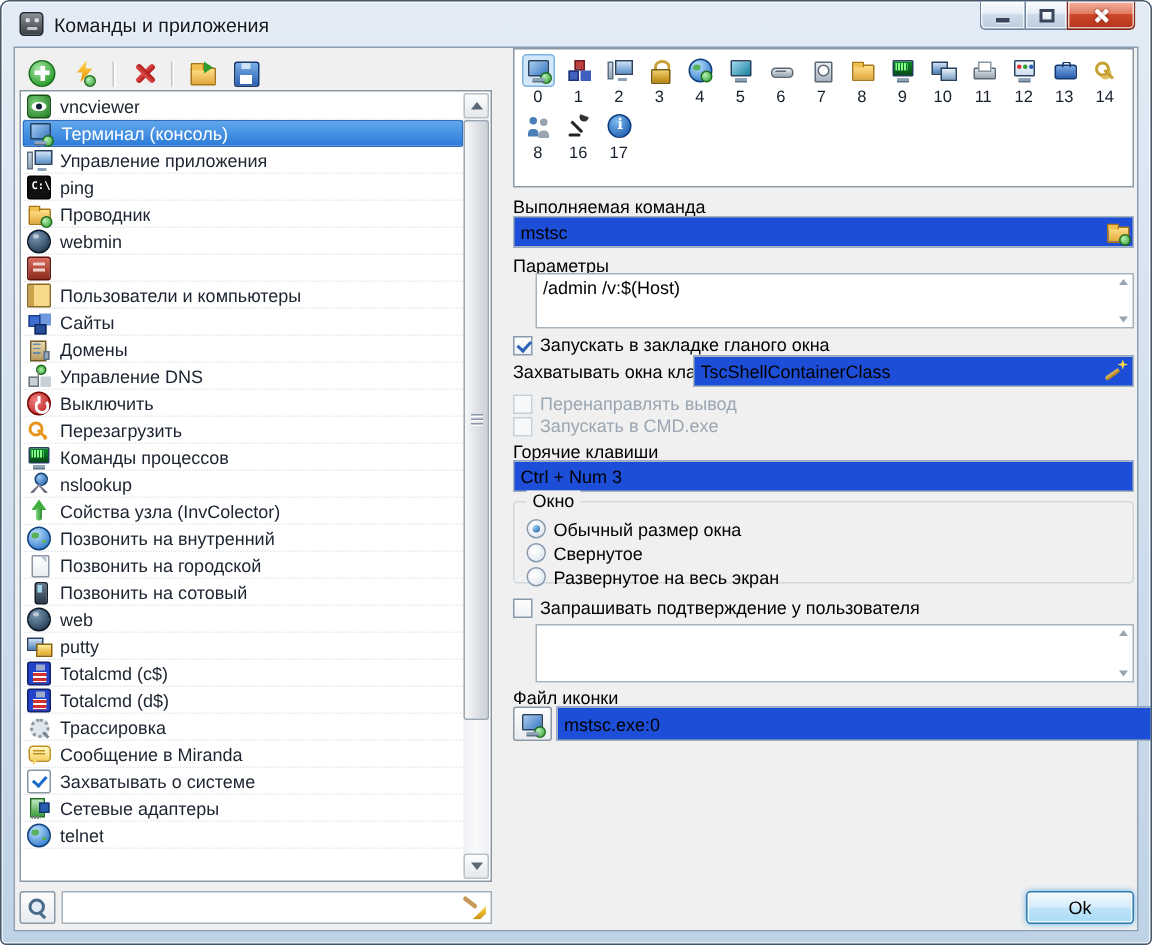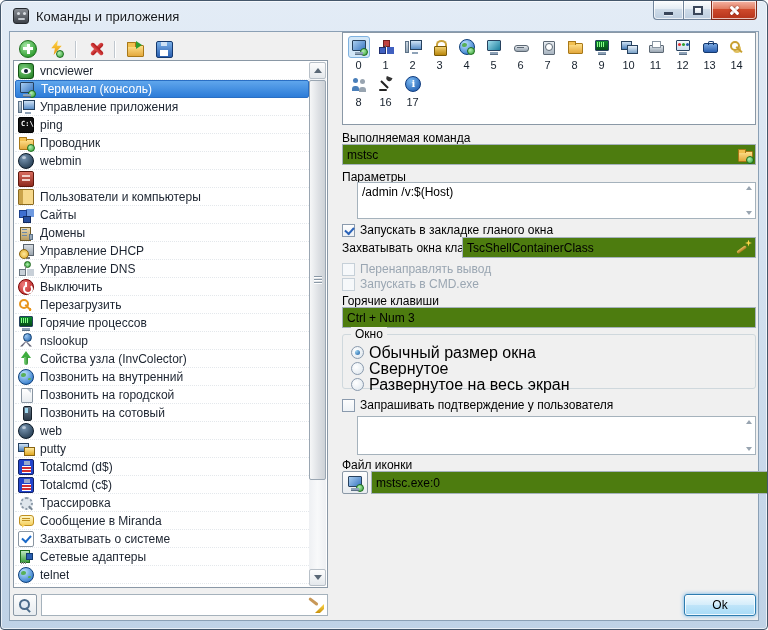--- a/index.html
+++ b/index.html
@@ -50,37 +50,37 @@
     background:linear-gradient(90deg,#f6f7f8,#dcdfe3 60%,#cdd2d7);}
   .sb-thumb::after{content:"";position:absolute;left:4px;top:50%;margin-top:-4px;width:8px;height:1px;background:#8a98a6;box-shadow:0 3px 0 #8a98a6,0 6px 0 #8a98a6, 0 1px 0 #fff,0 4px 0 #fff,0 7px 0 #fff;}
   
   .searchrow{position:absolute;left:1px;top:560px;width:315px;height:22px;display:flex;gap:4px;}
   .sbtn{width:24px;height:22px;border:1px solid #8a98a6;border-radius:2px;background:linear-gradient(#fdfdfd,#e8ecf0);display:flex;align-items:center;justify-content:center;padding:0;cursor:pointer;}
   .searchbox{position:relative;flex:1;}
   .searchinput{width:100%;height:22px;border:1px solid #a5b2bc;background:#fff;padding:2px 24px 2px 4px;font:12px "Liberation Sans",sans-serif;}
   .searchbox .fi-broom{position:absolute;right:3px;top:3px;}
   
   .lbl{position:absolute;left:0;font-size:12px;color:#000;white-space:nowrap;}
-  .inp{border:1px solid #a5b2bc;background:#4d7c0f;padding:2px 4px;font:12px "Liberation Sans",sans-serif;color:#000;width:100%;height:100%;}
+  .inp{border:1px solid #a5b2bc;background:#1d4ed8;padding:2px 4px;font:12px "Liberation Sans",sans-serif;color:#000;width:100%;height:100%;}
   .inpwrap{position:absolute;left:0;width:414px;}
   .inpwrap .ic.right-ico{position:absolute;right:3px;top:50%;margin-top:-8px;}
   .inpwrap input{padding-right:22px;}
   .tawrap{position:absolute;left:0;width:414px;padding-left:15px;}
   .ta{width:100%;height:100%;border:1px solid #a5b2bc;background:#fff;resize:none;padding:2px 16px 2px 4px;font:12px "Liberation Sans",sans-serif;}
   .sarr{position:absolute;right:4px;width:0;height:0;border-left:3px solid transparent;border-right:3px solid transparent;}
   .sarr.up{top:4px;border-bottom:4px solid #98a4b0;}
   .sarr.dn{bottom:4px;border-top:4px solid #98a4b0;}
   .cbrow{position:absolute;left:0;display:flex;align-items:center;gap:5px;font-size:12px;color:#000;cursor:default;}
   .cb{position:relative;width:13px;height:13px;border:1px solid #8a9aad;background:linear-gradient(#fdfdfd,#eef2f6);flex:0 0 13px;}
   .cb.checked::after{content:"";position:absolute;left:2px;top:2px;width:7px;height:4px;border-left:2px solid #2a62b8;border-bottom:2px solid #2a62b8;transform:rotate(-48deg);}
   .cb.disabled{border-color:#c6d0d8;background:#f6f8fa;}
   .cblbl.disabled{color:#9aa6b2;}
   .grp{position:absolute;left:0;width:414px;border:1px solid #cfd8dd;border-radius:3px;padding:10px 0 0 8px;}
   .grp-label{position:absolute;top:-8px;left:8px;background:#f0f0f0;padding:0 4px;font-size:12px;}
-  .radiorow{display:flex;align-items:center;gap:5px;font-size:16px;height:15px;margin-bottom:1px;cursor:default;}
+  .radiorow{display:flex;align-items:center;gap:5px;font-size:12px;height:15px;margin-bottom:1px;cursor:default;}
   .radio{position:relative;width:13px;height:13px;border:1px solid #8a9aad;border-radius:50%;background:radial-gradient(circle at 4px 4px,#fff,#dbe4ec);flex:0 0 13px;}
   .radio.selected::after{content:"";position:absolute;left:3px;top:3px;width:5px;height:5px;border-radius:50%;background:radial-gradient(circle at 1px 1px,#9fd4f2,#1e62a8);}
   .icprev{position:absolute;left:0;width:26px;height:23px;border:1px solid #8a98a6;border-radius:2px;background:linear-gradient(#fdfdfd,#e8ecf0);display:flex;align-items:center;justify-content:center;padding:0;}
   
   .grid{position:absolute;left:0;width:414px;height:93px;background:#fff;border:1px solid #8a98a6;padding:3px 2px;display:flex;flex-wrap:wrap;align-content:flex-start;}
   .gcell{flex:0 0 27px;display:flex;flex-direction:column;align-items:center;margin-bottom:2px;cursor:default;}
   .icbox{width:22px;height:22px;display:flex;align-items:center;justify-content:center;border:1px solid transparent;border-radius:3px;}
   .gcell.selected .icbox{background:#d2e7f8;border-color:#7fb2e0;}
   .gnum{font-size:11px;color:#16202c;margin-top:1px;}
   
@@ -321,26 +321,20 @@
               </span>
               <span class="list-label">Сайты</span>
             </div>
             <div class="list-item">
               <span class="ic ic-domain-building">
                 <i></i>
               </span>
               <span class="list-label">Домены</span>
             </div>
             <div class="list-item">
-              <span class="ic ic-dhcp-clock">
-                <i></i>
-              </span>
-              <span class="list-label">Управление DHCP</span>
-            </div>
-            <div class="list-item">
               <span class="ic ic-dns-tree">
                 <i></i>
               </span>
               <span class="list-label">Управление DNS</span>
             </div>
             <div class="list-item">
               <span class="ic ic-power-red">
                 <i></i>
               </span>
               <span class="list-label">Выключить</span>
@@ -348,21 +342,21 @@
             <div class="list-item">
               <span class="ic ic-key-orange">
                 <i></i>
               </span>
               <span class="list-label">Перезагрузить</span>
             </div>
             <div class="list-item">
               <span class="ic ic-monitor-processes">
                 <i></i>
               </span>
-              <span class="list-label">Горячие процессов</span>
+              <span class="list-label">Команды процессов</span>
             </div>
             <div class="list-item">
               <span class="ic ic-node-blue">
                 <i></i>
               </span>
               <span class="list-label">nslookup</span>
             </div>
             <div class="list-item">
               <span class="ic ic-arrow-up-green">
                 <i></i>
@@ -396,27 +390,27 @@
             <div class="list-item">
               <span class="ic ic-putty">
                 <i></i>
               </span>
               <span class="list-label">putty</span>
             </div>
             <div class="list-item">
               <span class="ic ic-floppy-tc">
                 <i></i>
               </span>
+              <span class="list-label">Totalcmd (c$)</span>
+            </div>
+            <div class="list-item">
+              <span class="ic ic-floppy-tc">
+                <i></i>
+              </span>
               <span class="list-label">Totalcmd (d$)</span>
-            </div>
-            <div class="list-item">
-              <span class="ic ic-floppy-tc">
-                <i></i>
-              </span>
-              <span class="list-label">Totalcmd (c$)</span>
             </div>
             <div class="list-item">
               <span class="ic ic-trace-gear">
                 <i></i>
               </span>
               <span class="list-label">Трассировка</span>
             </div>
             <div class="list-item">
               <span class="ic ic-bubble-yellow">
                 <i></i>

